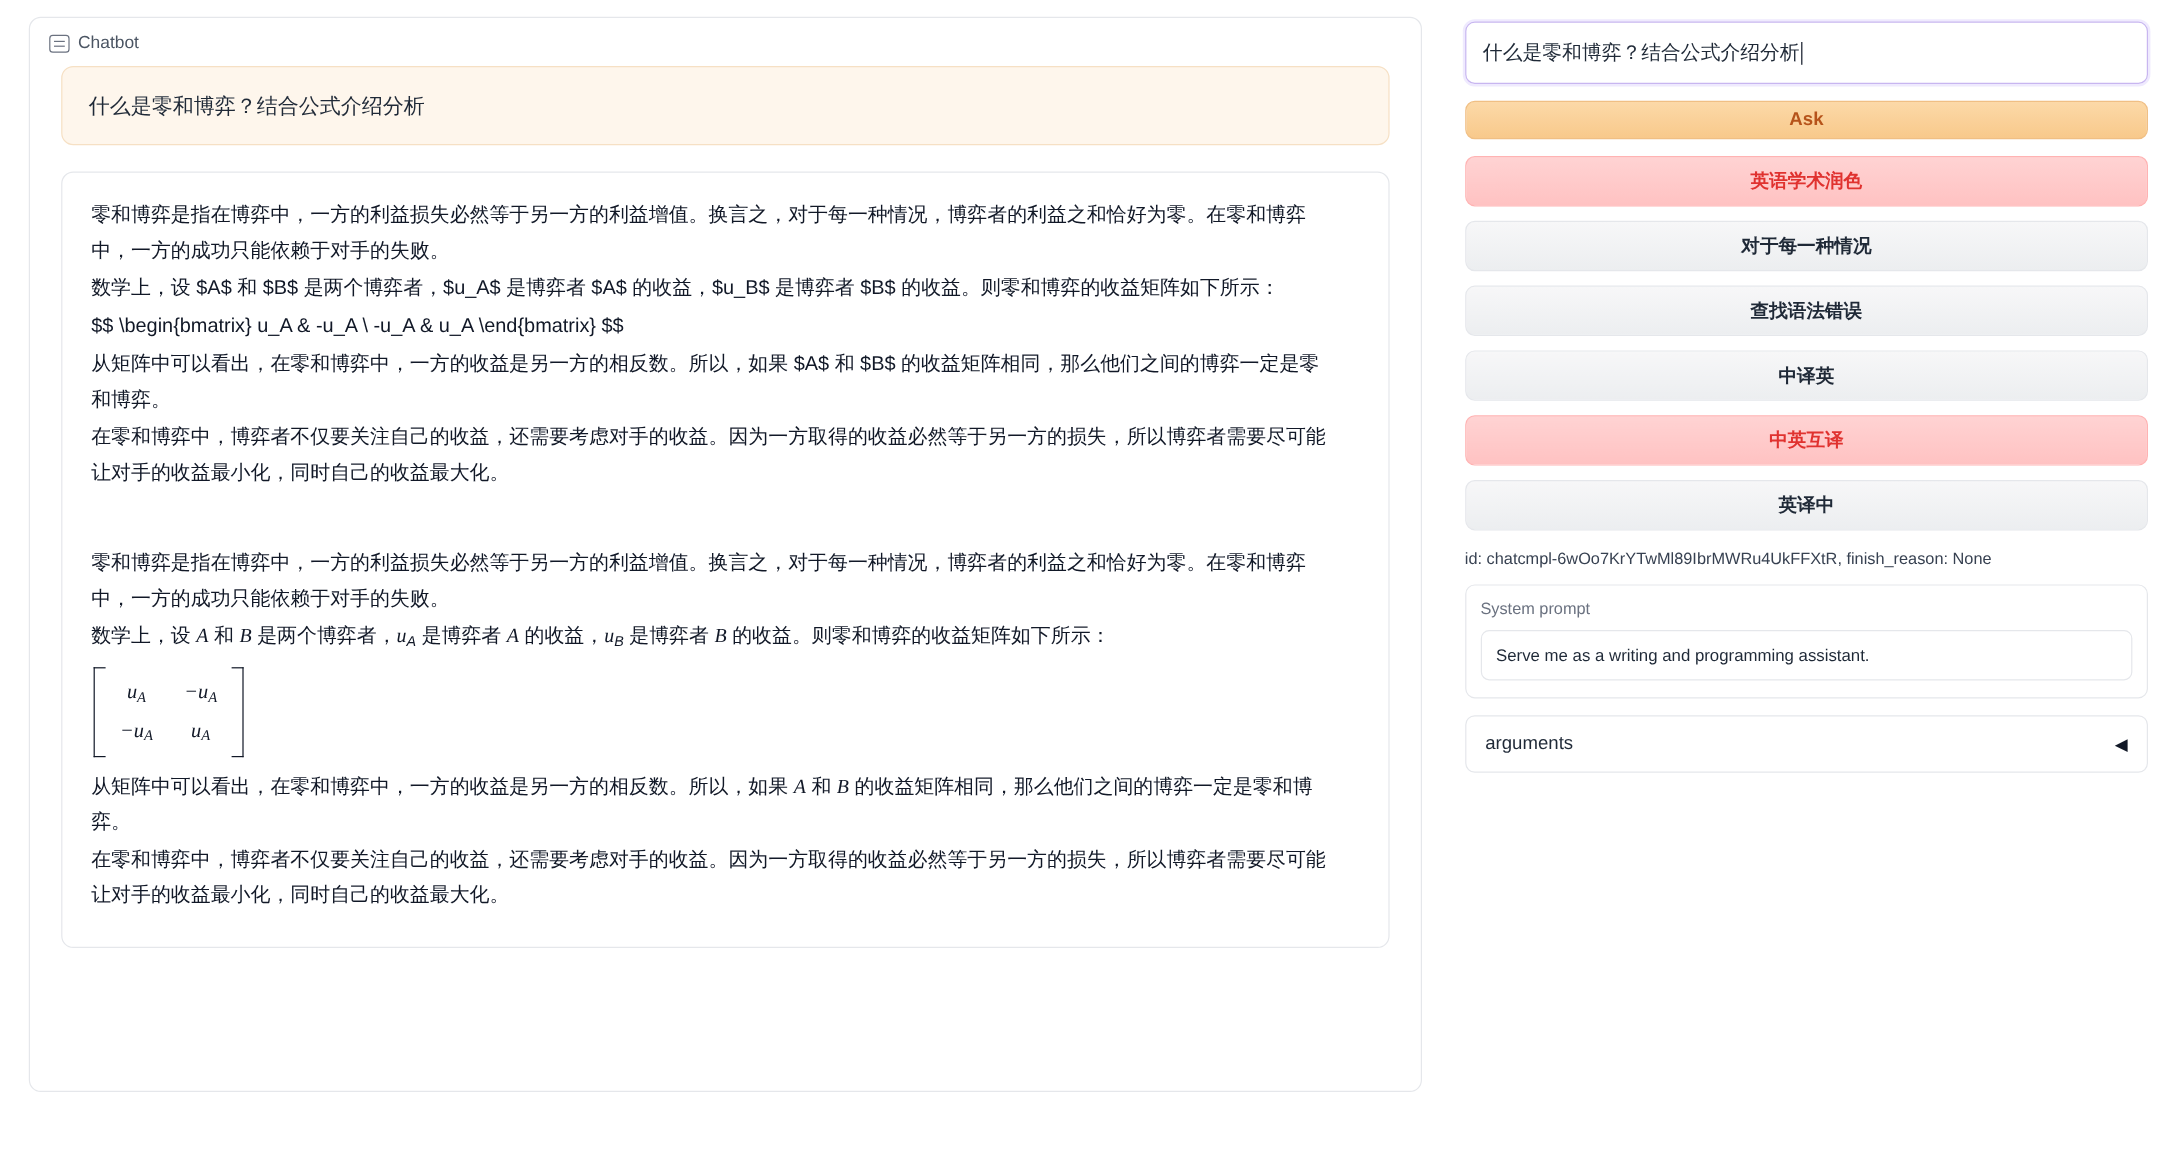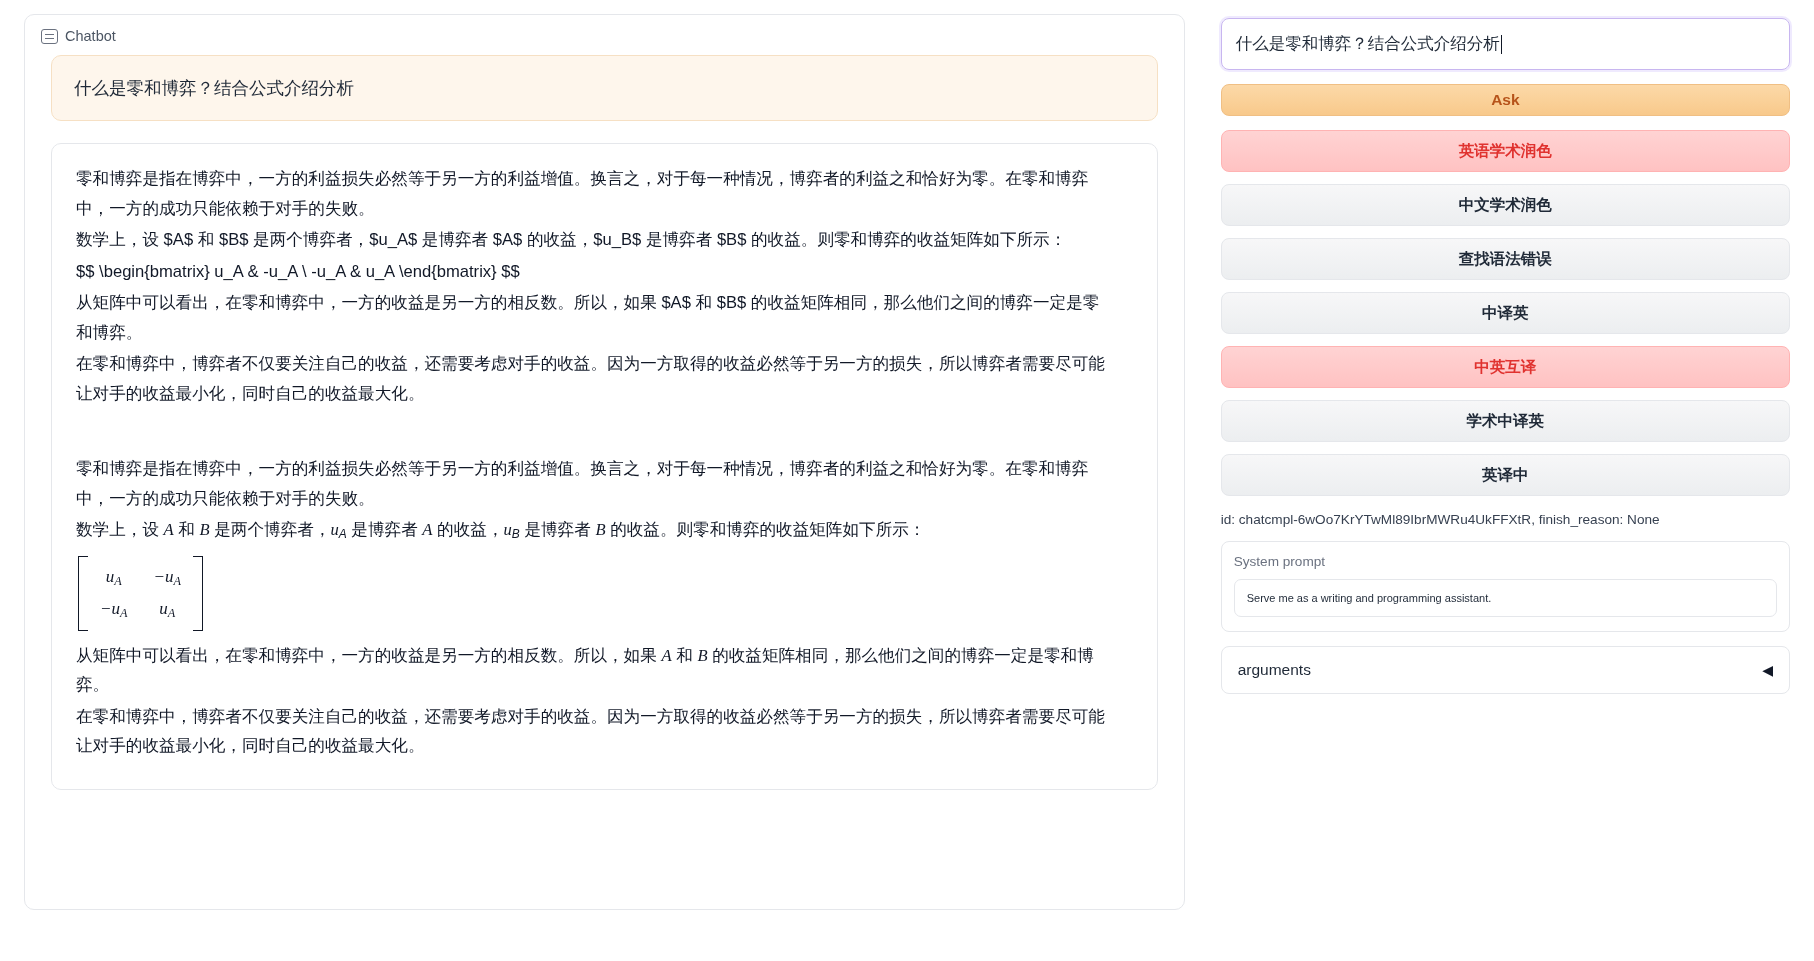--- a/index.html
+++ b/index.html
@@ -182,21 +182,21 @@
   .sys-label {
     font-size: 13.6px;
     color: #6b7280;
     margin-bottom: 10px;
   }
   .sys-input {
     border: 1px solid #e5e7eb;
     border-radius: 7px;
     background: #ffffff;
     padding: 12px 12px;
-    font-size: 11px;
+    font-size: 14px;
     color: #1f2937;
   }
   .accordion {
     border: 1px solid #e5e7eb;
     border-radius: 8px;
     background: #ffffff;
     padding: 14px 16px;
     display: flex;
     align-items: center;
     justify-content: space-between;
@@ -270,33 +270,30 @@
 
     <div class="ask-btn">
       <span>Ask</span>
     </div>
 
     <div class="grid">
       <div class="chip red">
           <span>英语学术润色</span>
         </div>
       <div class="chip">
-          <span>中文学术润色</span>
+          <span>对于每一种情况</span>
         </div>
       <div class="chip">
           <span>查找语法错误</span>
         </div>
       <div class="chip">
           <span>中译英</span>
         </div>
       <div class="chip red">
           <span>中英互译</span>
-        </div>
-      <div class="chip">
-          <span>学术中译英</span>
         </div>
       <div class="chip">
           <span>英译中</span>
         </div>
     </div>
 
     <div class="idline">id: chatcmpl-6wOo7KrYTwMl89IbrMWRu4UkFFXtR, finish_reason: None</div>
 
     <div class="sysbox">
       <div class="sys-label">System prompt</div>

